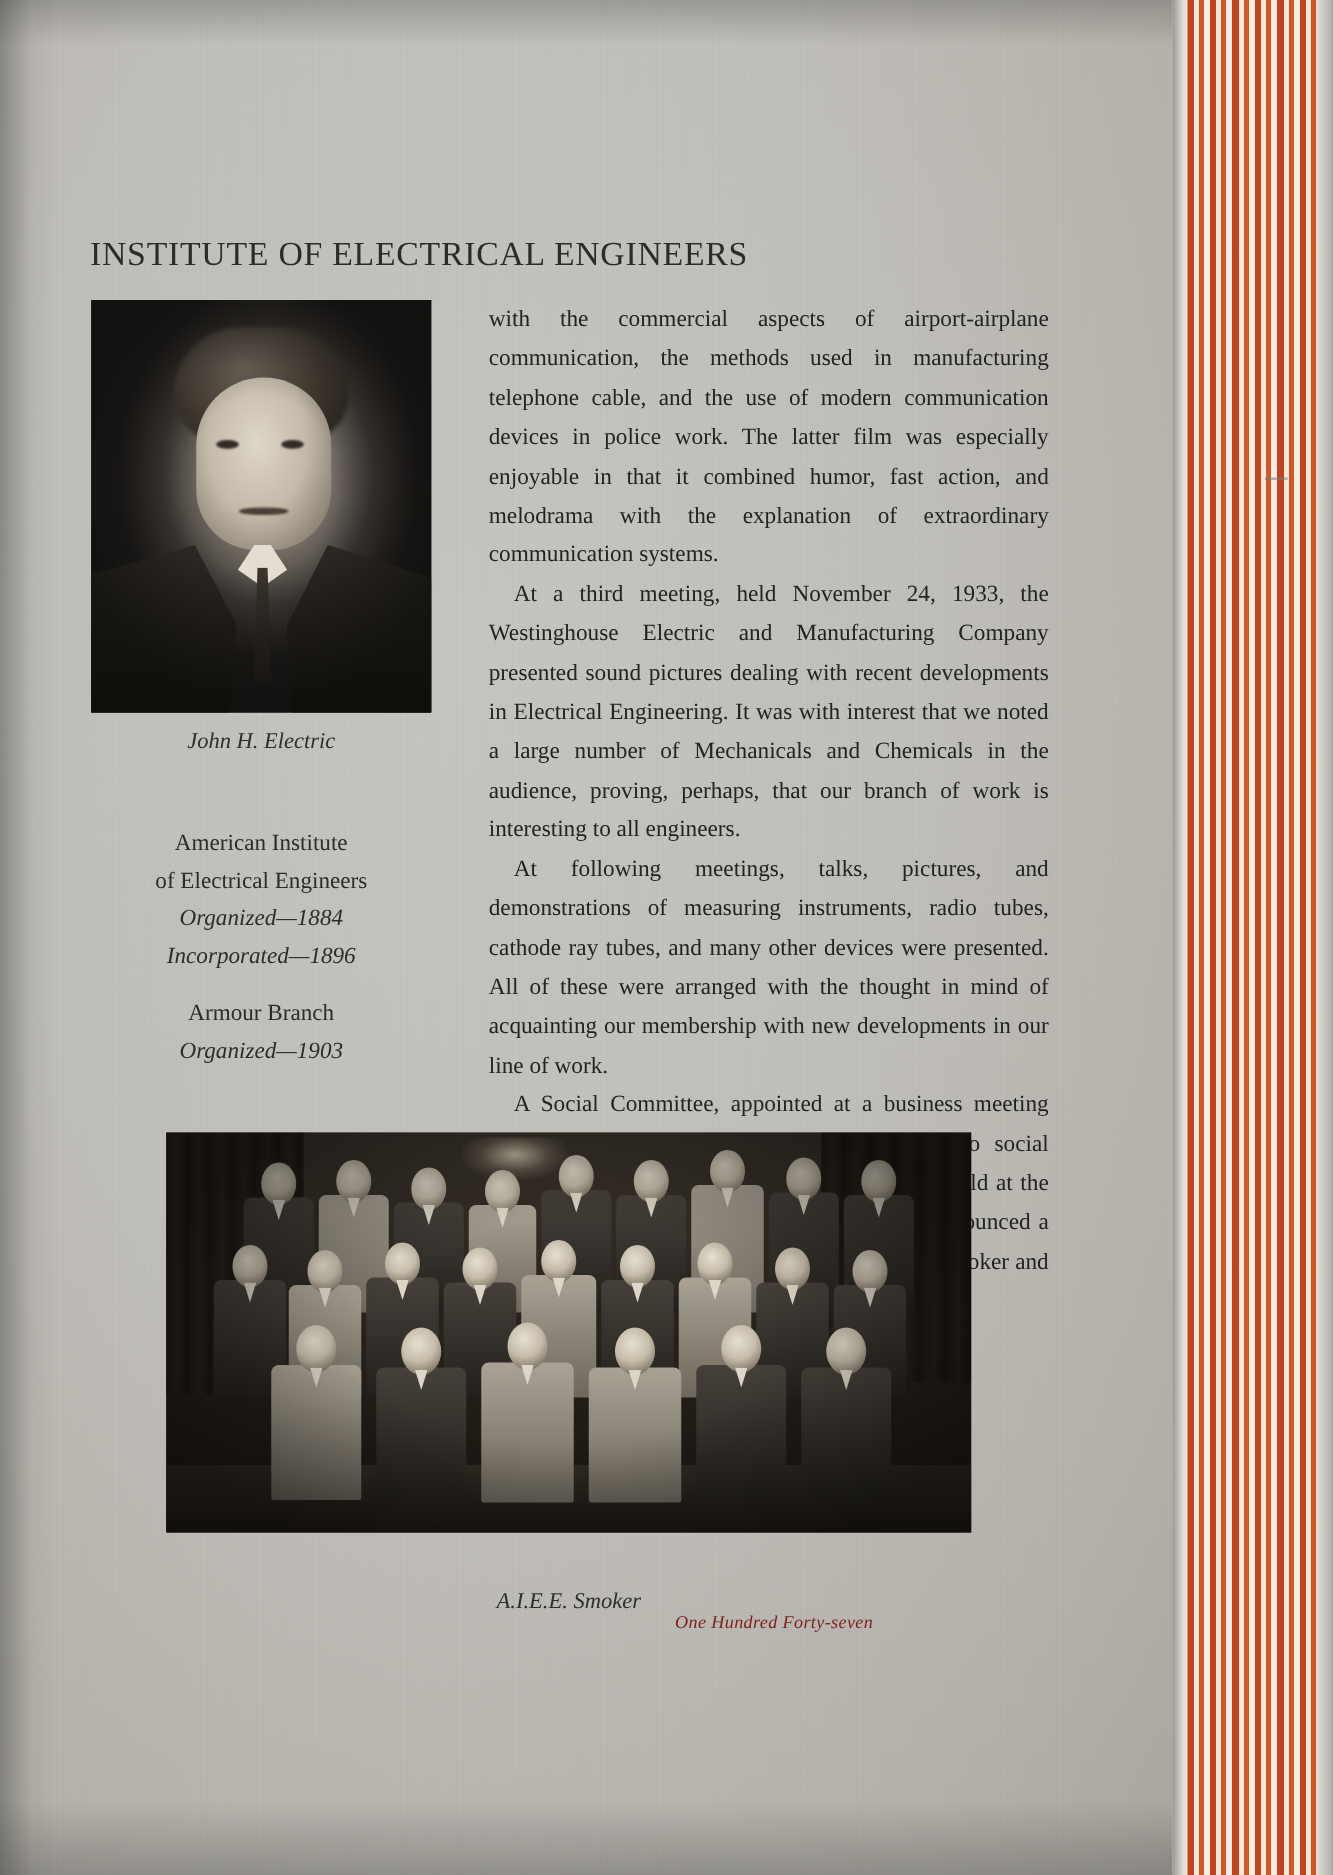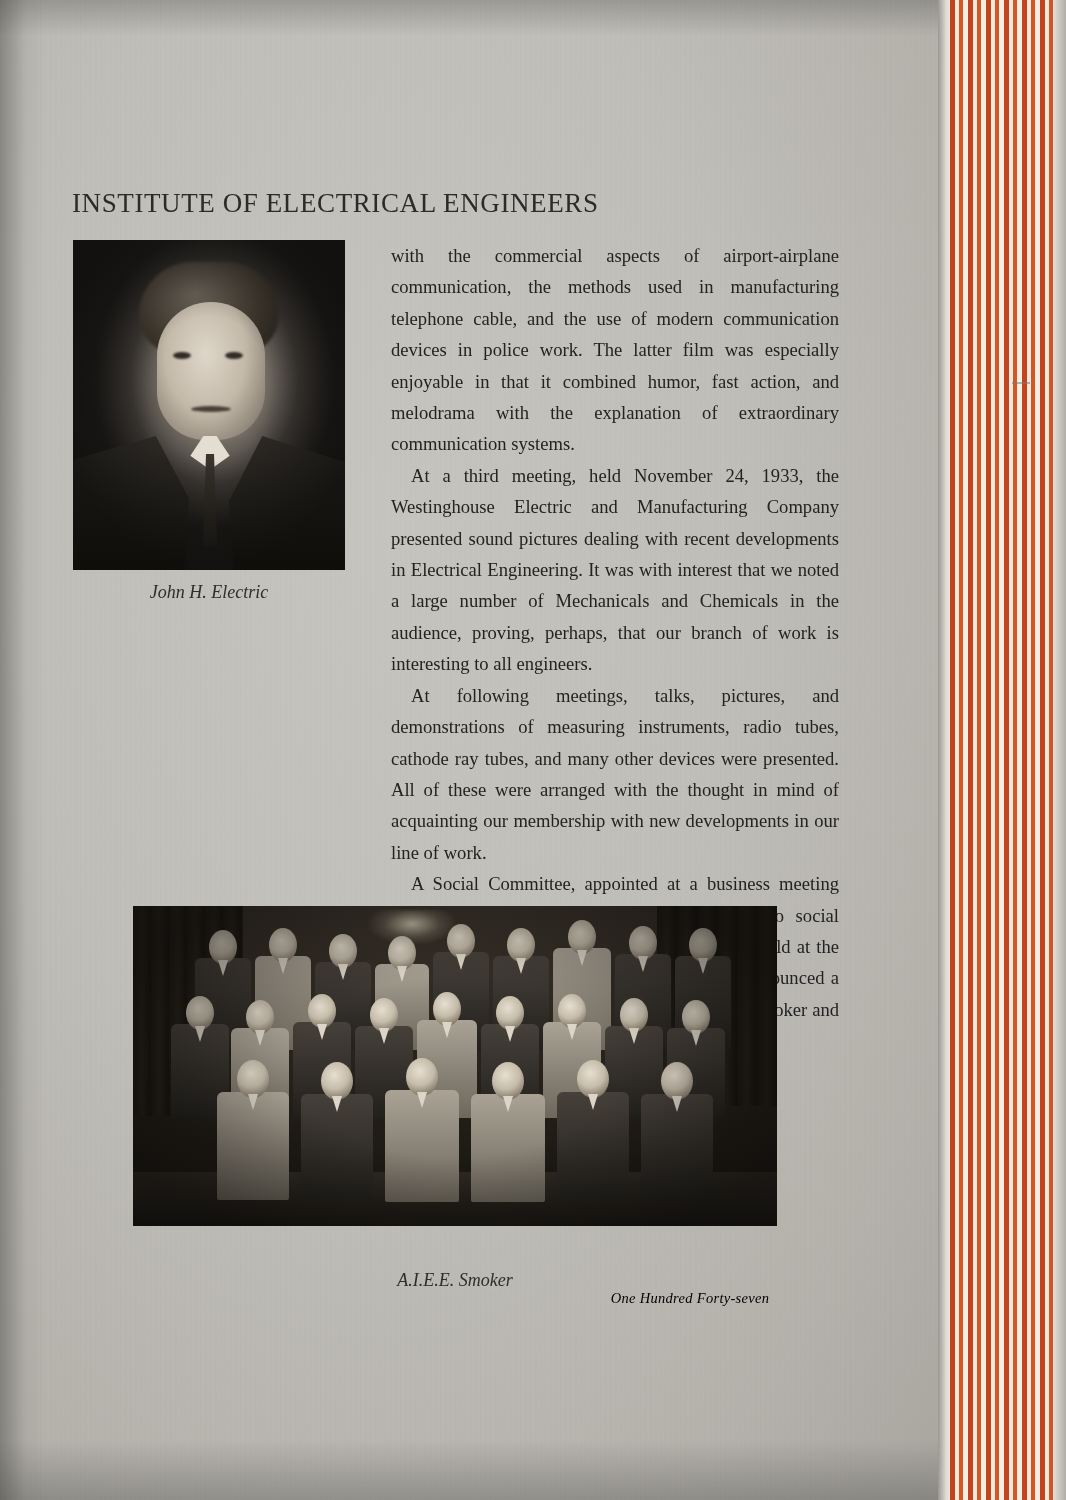--- a/index.html
+++ b/index.html
@@ -288,25 +288,25 @@
     font-style: italic;
     font-size: 18px;
     color: #2e2e2e;
     margin-top: 36px;
   }
 
   .folio {
     position: absolute;
     left: 540px; top: 1290px;
     width: 300px;
-    text-align: center;
+    text-align: left;
     font-style: italic;
     font-size: 14.5px;
     letter-spacing: 0.3px;
-    color: #000000;
+    color: #7f1d1d;
   }
 </style>
 </head>
 <body>
 
 <div class="page">
 
   <div class="paper">
     <div class="paper-grain"></div>
   </div>
@@ -325,20 +325,29 @@
         <div class="p-eye-r"></div>
         <div class="p-mouth"></div>
         <div class="p-collar"></div>
         <div class="p-tie"></div>
         <div class="p-vig"></div>
       </div>
     </div>
 
     <div class="portrait-caption">John H. Electric</div>
 
+    <div class="org-block">
+      <div>American  Institute</div>
+      <div>of  Electrical  Engineers</div>
+      <div class="ital">Organized—1884</div>
+      <div class="ital">Incorporated—1896</div>
+      <div class="org-gap"></div>
+      <div>Armour  Branch</div>
+      <div class="ital">Organized—1903</div>
+    </div>
 
     <div class="body-col">
       <p class="first">with the commercial aspects of airport-airplane communication, the methods used in manufacturing telephone cable, and the use of modern communication devices in police work.  The latter film was especially enjoyable in that it combined humor, fast action, and melodrama with the explanation of extraordinary communication systems.</p>
       <p>At a third meeting, held November 24, 1933, the Westinghouse Electric and Manufacturing Company presented sound pictures dealing with recent developments in Electrical Engineering.  It was with interest that we noted a large number of Mechanicals and Chemicals in the audience, proving, perhaps, that our branch of work is interesting to all engineers.</p>
       <p>At following meetings, talks, pictures, and demonstrations of measuring instruments, radio tubes, cathode ray tubes, and many other devices were presented.  All of these were arranged with the thought in mind of acquainting our membership with new developments in our line of work.</p>
       <p>A Social Committee, appointed at a business meeting held November 10, 1933, arranged for the two social gatherings of the organization.  The fall smoker, held at the Theta Xi house on November 23, 1933, was pronounced a huge success.  Plans are being made for a spring smoker and for some sort of spring outing.</p>
     </div>
 
     <div class="group-photo">
       <div class="gp-wall"></div>

